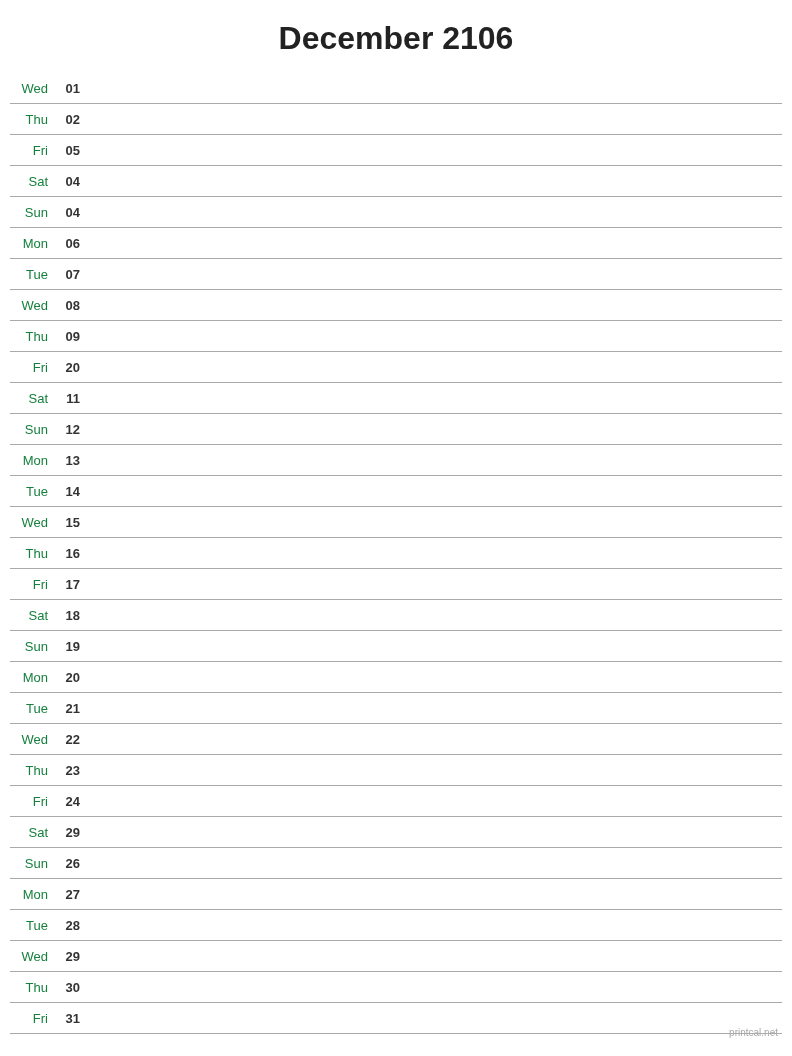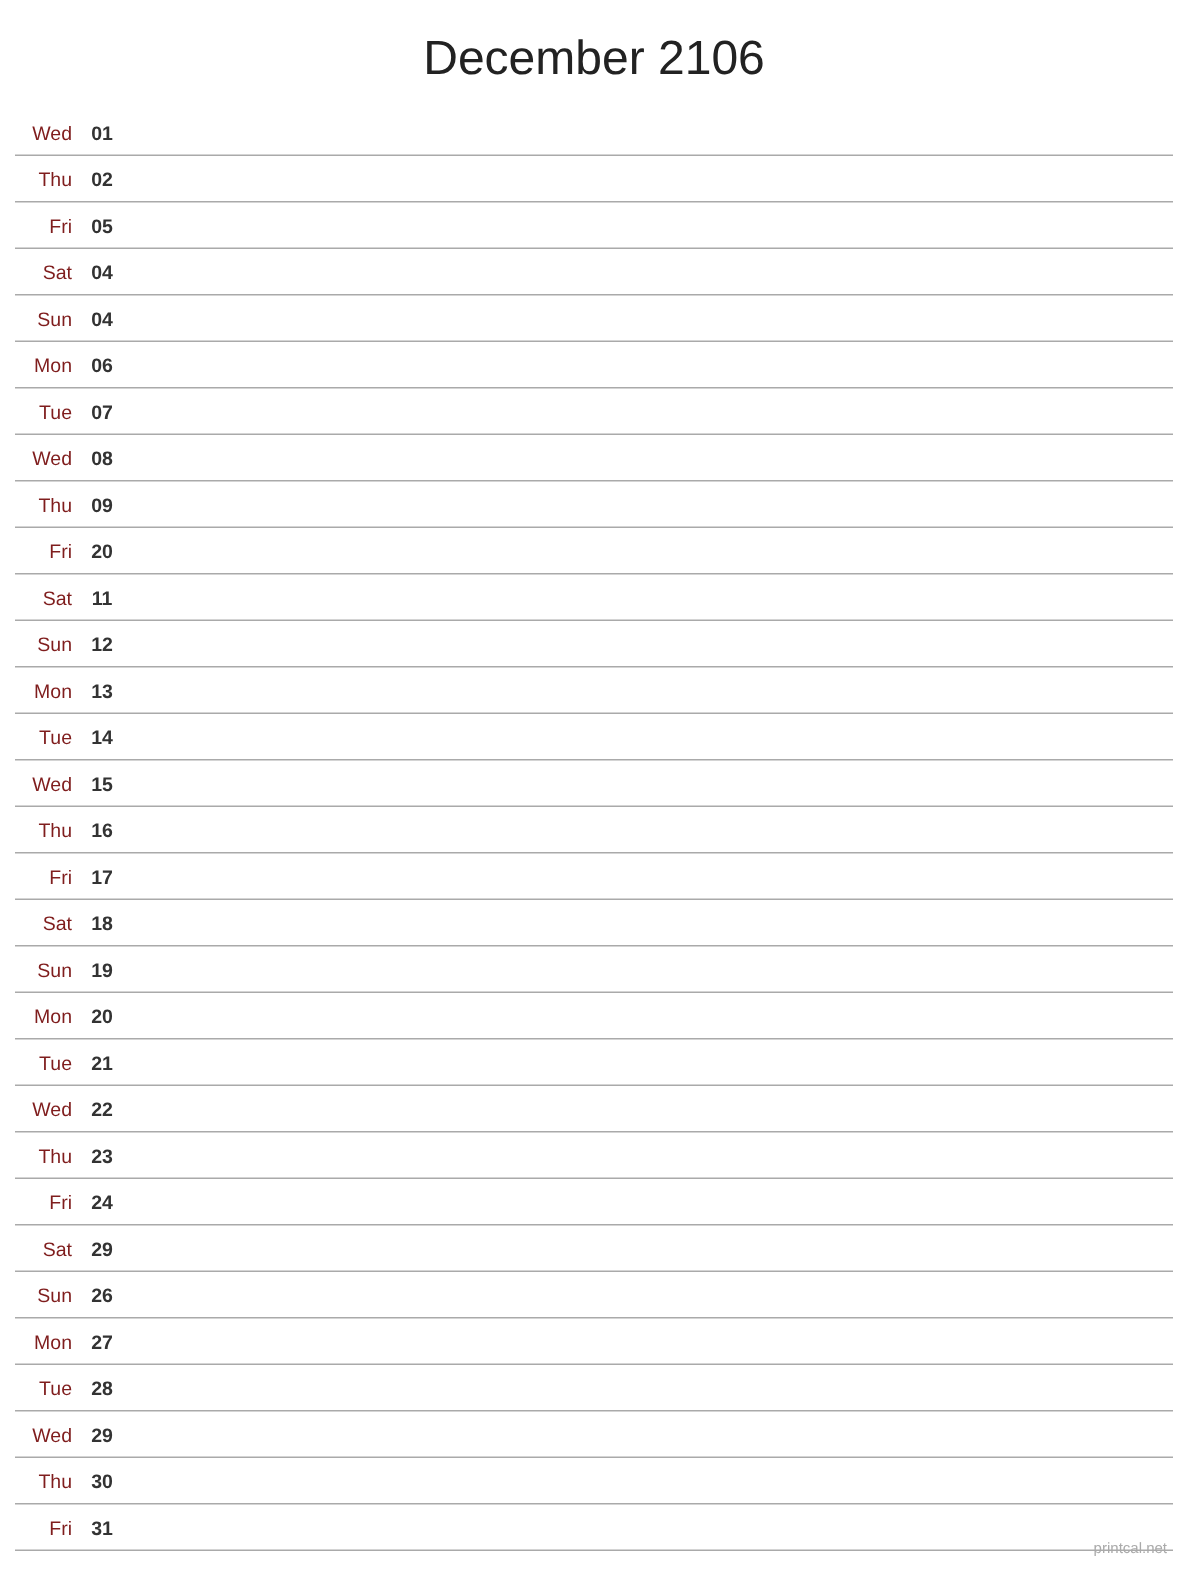--- a/index.html
+++ b/index.html
@@ -19,47 +19,47 @@
     .page {
       width: 792px;
       min-height: 1056px;
       padding: 20px 10px 30px 10px;
       position: relative;
     }
 
     .title {
       text-align: center;
       font-size: 32px;
-      font-weight: normal;
+      font-weight: bold;
       margin-bottom: 16px;
       color: #222;
     }
 
     .calendar-row {
       display: flex;
       align-items: center;
       border-bottom: 1px solid #aaa;
       height: 31px;
     }
 
     .day-name {
       width: 42px;
       font-size: 13px;
-      color: #7f1d1d;
+      color: #15803d;
       text-align: right;
       padding-right: 4px;
       flex-shrink: 0;
     }
 
     .day-num {
       width: 28px;
       font-size: 13px;
       font-weight: bold;
       color: #333;
-      text-align: center;
+      text-align: right;
       padding-left: 4px;
       flex-shrink: 0;
     }
 
     .day-line {
       flex: 1;
       height: 1px;
     }
 
     .watermark {

